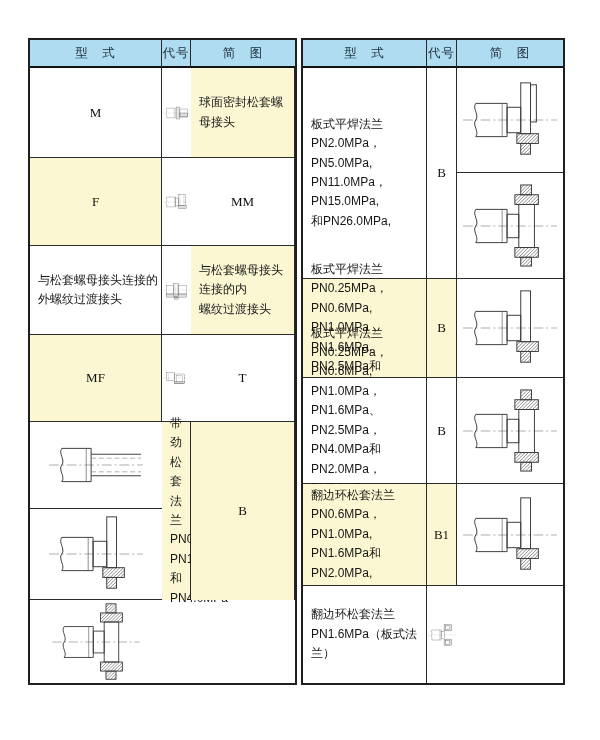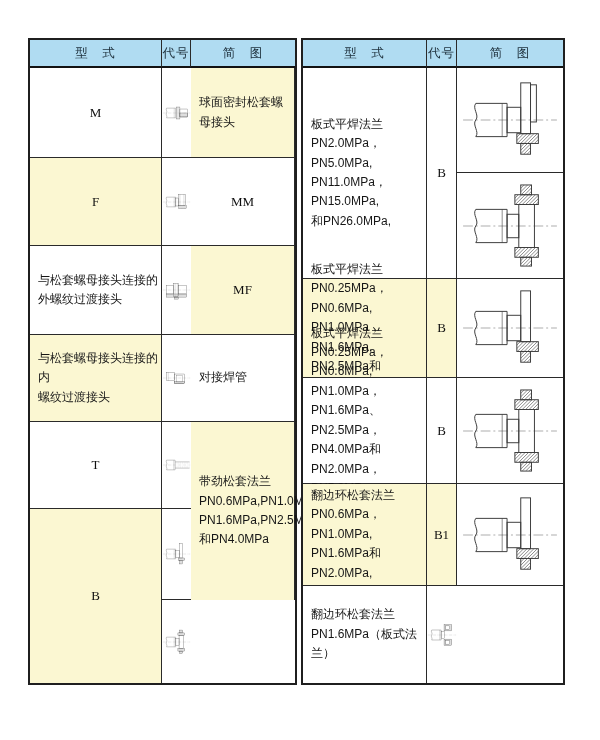--- a/index.html
+++ b/index.html
@@ -137,23 +137,23 @@
             <line x1="-7" y1="7" x2="0" y2="0" stroke="#555" stroke-width="0.7"></line>
             <line x1="-3.5" y1="7" x2="3.5" y2="0" stroke="#555" stroke-width="0.7"></line>
             <line x1="0" y1="7" x2="7" y2="0" stroke="#555" stroke-width="0.7"></line>
             <line x1="3.5" y1="7" x2="10.5" y2="0" stroke="#555" stroke-width="0.7"></line>
             <line x1="7" y1="7" x2="14" y2="0" stroke="#555" stroke-width="0.7"></line>
             <line x1="10.5" y1="7" x2="17.5" y2="0" stroke="#555" stroke-width="0.7"></line>
           </svg>
         </svg>
       </div>
 
-    <div class="c k hl">MF</div>
     <div class="c t hl">与松套螺母接头连接的内
 螺纹过渡接头</div>
+    <div class="c k hl">MF</div>
     <div class="c d br0">
         <svg class="diag" width="100" height="86" viewBox="0 0 102 88">
           <line x1="3" y1="44" x2="99" y2="44" stroke="#888" stroke-width="0.7" stroke-dasharray="10 3 2 3"></line>
           <rect x="17" y="24" width="26" height="30" fill="none" stroke="#3c3c3c" stroke-width="1"></rect>
           <line x1="22" y1="24" x2="22" y2="54" stroke="#3c3c3c" stroke-width="0.6"></line>
           <rect x="43" y="30" width="36" height="34" fill="none" stroke="#3c3c3c" stroke-width="1"></rect>
           <rect x="51" y="36" width="20" height="22" fill="none" stroke="#3c3c3c" stroke-width="0.8"></rect>
           <rect x="43" y="56" width="36" height="8" fill="none" stroke="#3c3c3c" stroke-width="1"></rect>
           <svg x="43" y="56" width="36" height="8">
             <line x1="-8" y1="8" x2="0" y2="0" stroke="#555" stroke-width="0.7"></line>
@@ -166,21 +166,20 @@
             <line x1="16.5" y1="8" x2="24.5" y2="0" stroke="#555" stroke-width="0.7"></line>
             <line x1="20" y1="8" x2="28" y2="0" stroke="#555" stroke-width="0.7"></line>
             <line x1="23.5" y1="8" x2="31.5" y2="0" stroke="#555" stroke-width="0.7"></line>
             <line x1="27" y1="8" x2="35" y2="0" stroke="#555" stroke-width="0.7"></line>
             <line x1="30.5" y1="8" x2="38.5" y2="0" stroke="#555" stroke-width="0.7"></line>
             <line x1="34" y1="8" x2="42" y2="0" stroke="#555" stroke-width="0.7"></line>
           </svg>
         </svg>
       </div>
 
-    <div class="c t">对接焊管</div>
     <div class="c k">T</div>
     <div class="c d br0">
         <svg class="diag" width="100" height="86" viewBox="0 0 102 88">
           <line x1="3" y1="44" x2="99" y2="44" stroke="#888" stroke-width="0.7" stroke-dasharray="10 3 2 3"></line>
           <line x1="16" y1="27" x2="46" y2="27" stroke="#3c3c3c" stroke-width="1"></line>
           <line x1="16" y1="61" x2="46" y2="61" stroke="#3c3c3c" stroke-width="1"></line>
           <line x1="46" y1="27" x2="46" y2="61" stroke="#3c3c3c" stroke-width="1"></line>
           <line x1="41" y1="27" x2="41" y2="61" stroke="#3c3c3c" stroke-width="0.6"></line>
           <path d="M16,27 c-4,5 4,12 0,17 c-4,5 4,12 0,17" fill="none" stroke="#3c3c3c" stroke-width="1"></path>
           <line x1="46" y1="33" x2="97" y2="33" stroke="#3c3c3c" stroke-width="1"></line>

